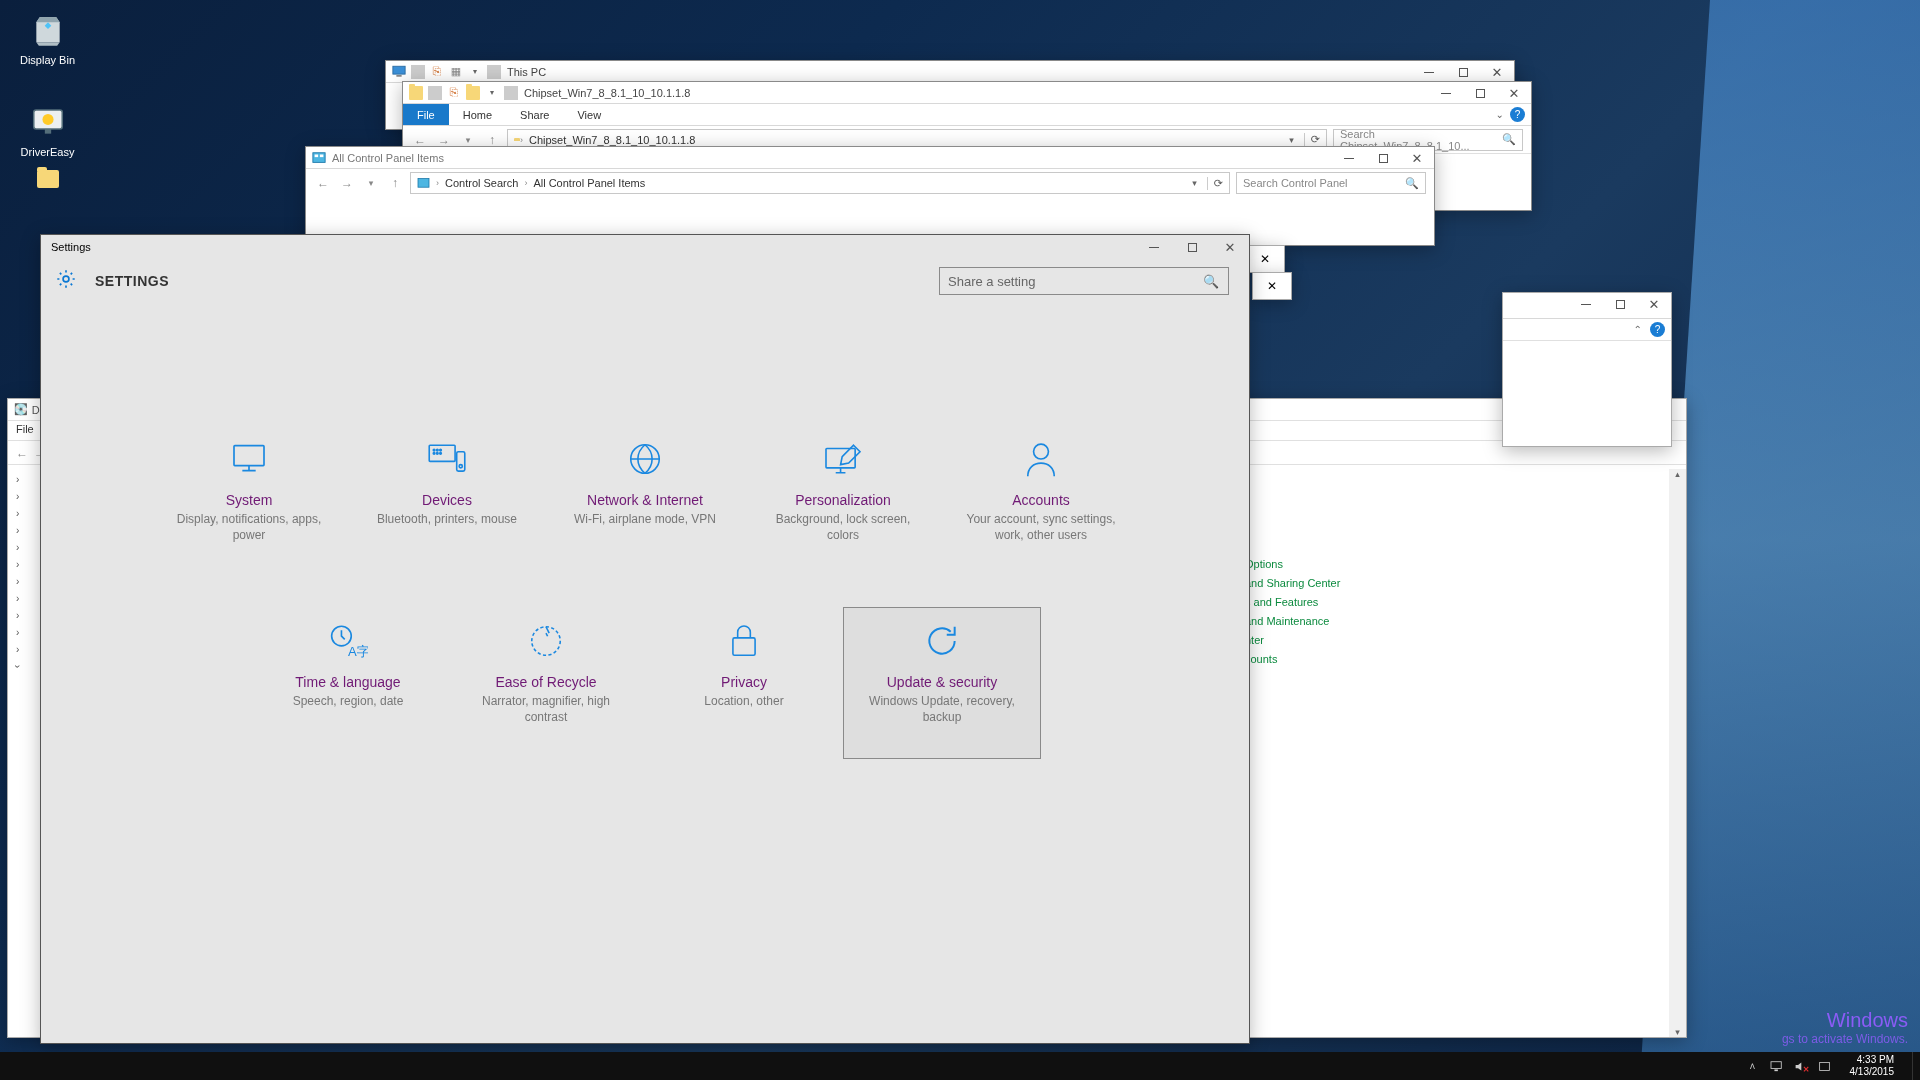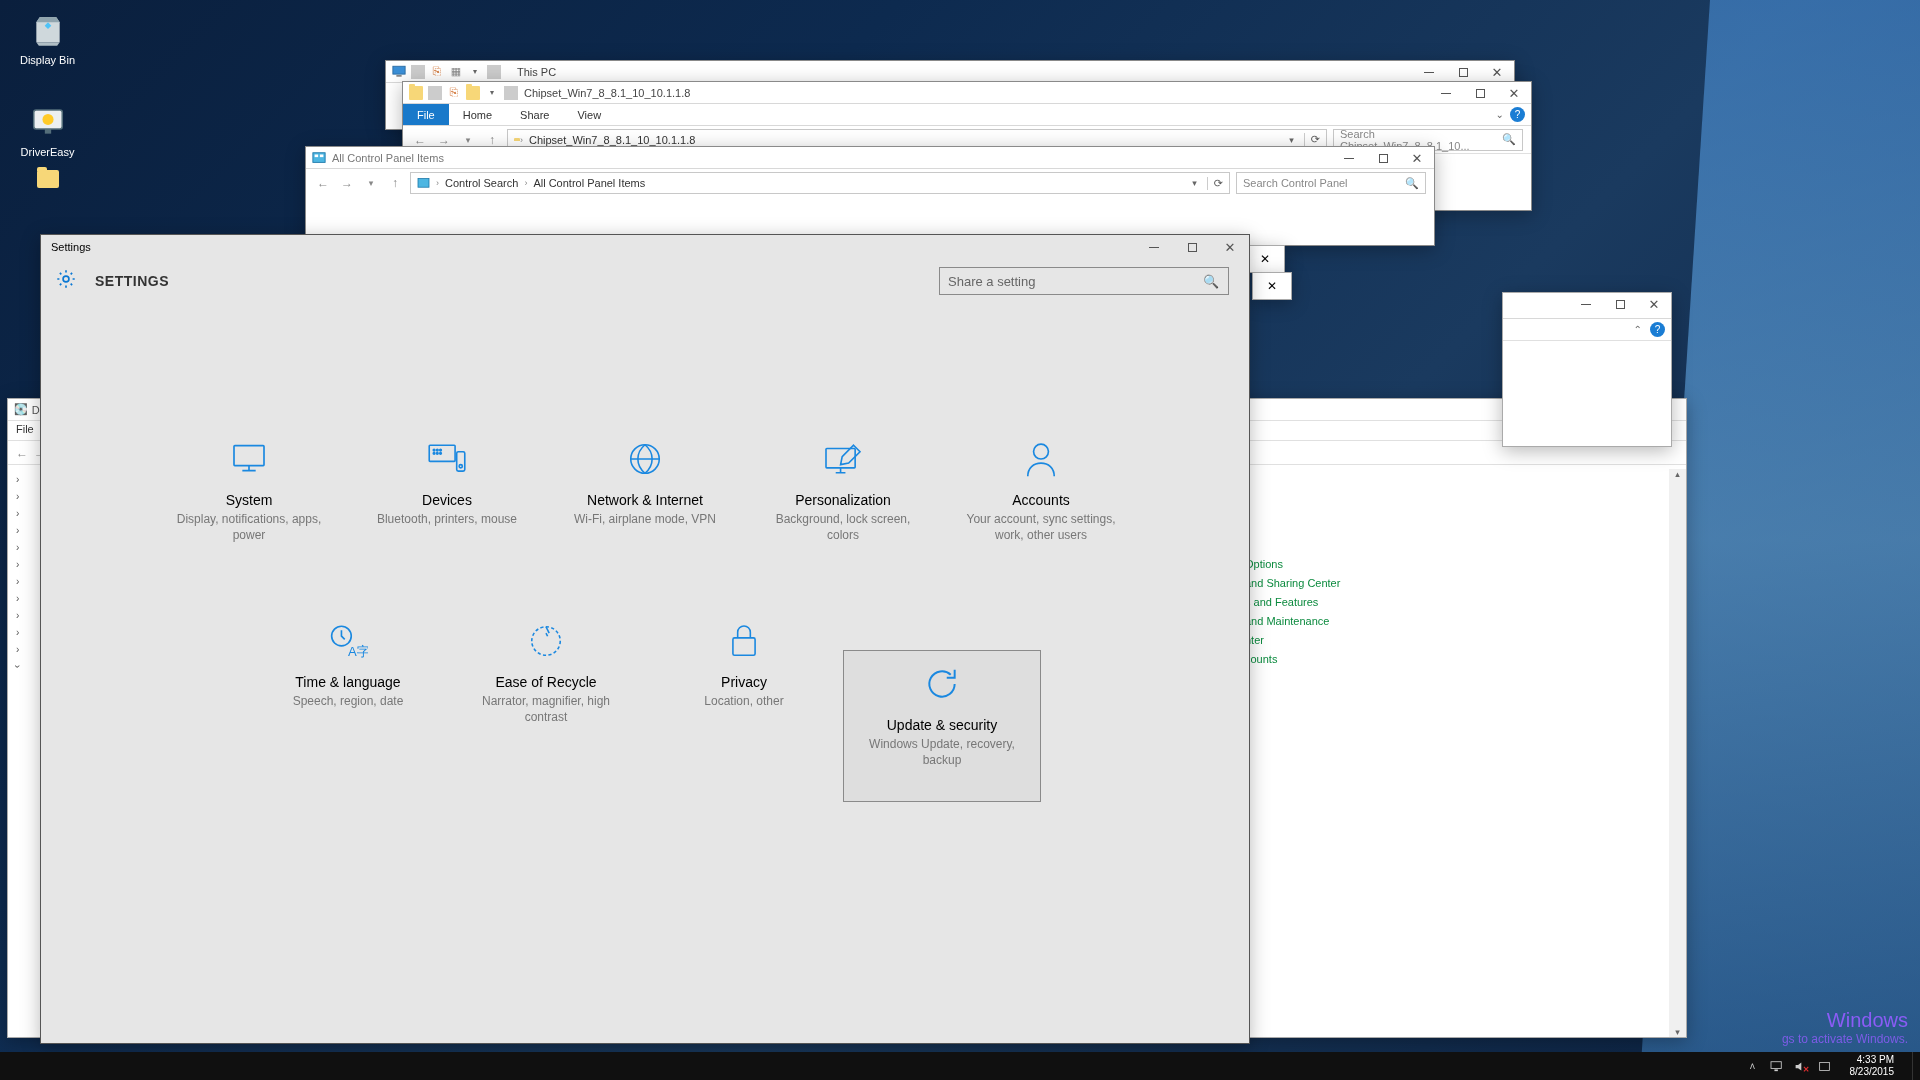--- a/index.html
+++ b/index.html
@@ -44,23 +44,23 @@
 .settings { background:#e6e6e6; border:1px solid #555; }
 .set-title { height:24px; display:flex; align-items:center; font-size:11px; padding-left:10px; position:relative; }
 .set-title .win-ctrls { height:24px; }
 .set-title .win-ctrls div { width:38px; height:24px; }
 .set-head { display:flex; align-items:center; padding:8px 20px 10px 14px; }
 .set-gear { margin-right:18px; }
 .set-h-ttl { font-size:14px; font-weight:600; letter-spacing:.5px; color:#333; }
 .set-search { margin-left:auto; width:290px; height:28px; border:1px solid #8a8a8a; padding:0 8px; display:flex; align-items:center; justify-content:space-between; font-size:13px; color:#666; background:#e6e6e6; }
 .set-grid { display:flex; flex-wrap:wrap; justify-content:center; padding:120px 30px 0; gap:0 0; }
 .set-tile { width:198px; height:152px; display:flex; flex-direction:column; align-items:center; text-align:center; padding-top:10px; border:1px solid transparent; margin:0 0 30px; }
-.set-tile.hover { border:1px solid #8a8a8a; background:rgba(0,0,0,.03);margin-top:43px; }
+.set-tile.hover { border:1px solid #8a8a8a; background:rgba(0,0,0,.03); }
 .st-ico { height:46px; display:flex; align-items:center; justify-content:center; margin-bottom:10px; }
-.st-ttl { font-size:14px; color:#000000; margin-bottom:3px; }
+.st-ttl { font-size:14px; color:#701a75; margin-bottom:3px; }
 .st-desc { font-size:12px; color:#777; line-height:16px; padding:0 14px; }
 
 
 .taskbar { position:absolute; left:0; right:0; bottom:0; height:28px; background:#101010; display:flex; align-items:center; justify-content:flex-end; padding-right:2px; color:#fff; font-size:10px; }
 .tray { display:flex; align-items:center; gap:10px; height:100%; }
 .tray-ico { width:14px; height:14px; display:flex; align-items:center; justify-content:center; color:#ccc; }
 .tray-time { text-align:right; line-height:12px; padding:0 8px; }
 .watermark { position:absolute; right:12px; bottom:34px; text-align:right; color:#8b5cf6; }
 .watermark .wm1 { font-size:20px; font-weight:300; }
 .watermark .wm2 { font-size:12px; opacity:.85; }
@@ -114,21 +114,21 @@
             <rect x="1" y="1" width="14" height="9" fill="#3b8fd6" stroke="#2a6aa0"></rect>
             <rect x="5" y="11" width="6" height="2" fill="#888"></rect>
           </svg>
         </span>
       <span class="sep"></span>
       <span style="color:#d07030">⎘</span>
       <span style="color:#888">▦</span>
       <span style="font-size:8px;color:#666">▾</span>
       <span class="sep"></span>
     </span>
-    <span style="margin-left:16px;color:#444">This PC</span>
+    <span style="margin-left:6px;color:#444">This PC</span>
     <div class="win-ctrls">
       <div>
           <span class="min-ico"></span>
         </div>
       <div>
           <span class="max-ico"></span>
         </div>
       <div class="close">
           <span class="cls-ico">✕</span>
         </div>
@@ -447,17 +447,17 @@
         </svg>
         <span style="position:absolute;right:-2px;bottom:-1px;color:#e03030;font-size:8px;font-weight:bold">✕</span>
       </span>
     <span class="tray-ico">
         <svg width="13" height="13" viewBox="0 0 16 16">
           <rect x="2" y="3" width="12" height="10" fill="none" stroke="#ccc"></rect>
         </svg>
       </span>
     <div class="tray-time">
       <div>4:33 PM</div>
-      <div>8/23/2015</div>
+      <div>4/13/2015</div>
     </div>
     <div style="width:6px;height:100%;border-left:1px solid #333"></div>
   </div>
 </div>
 
 </body></html>

